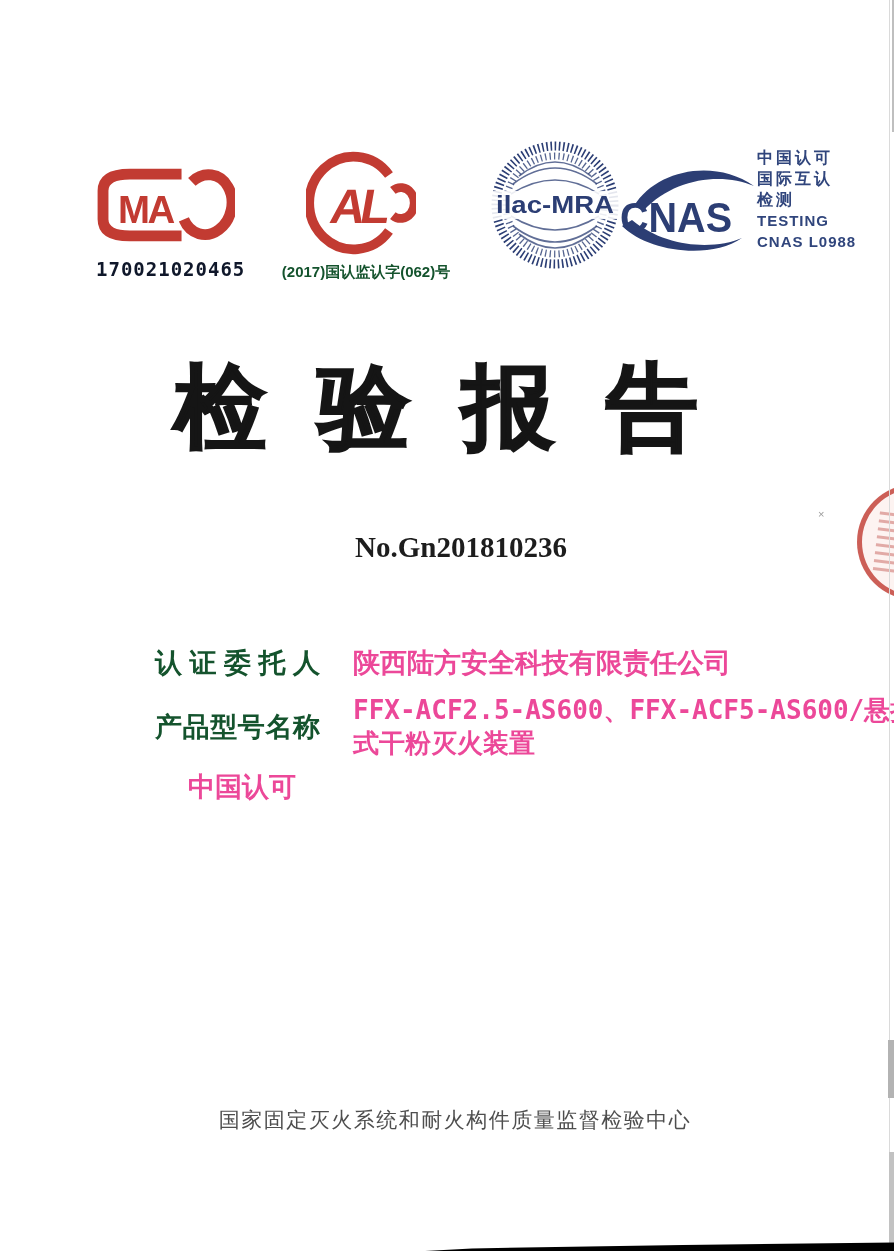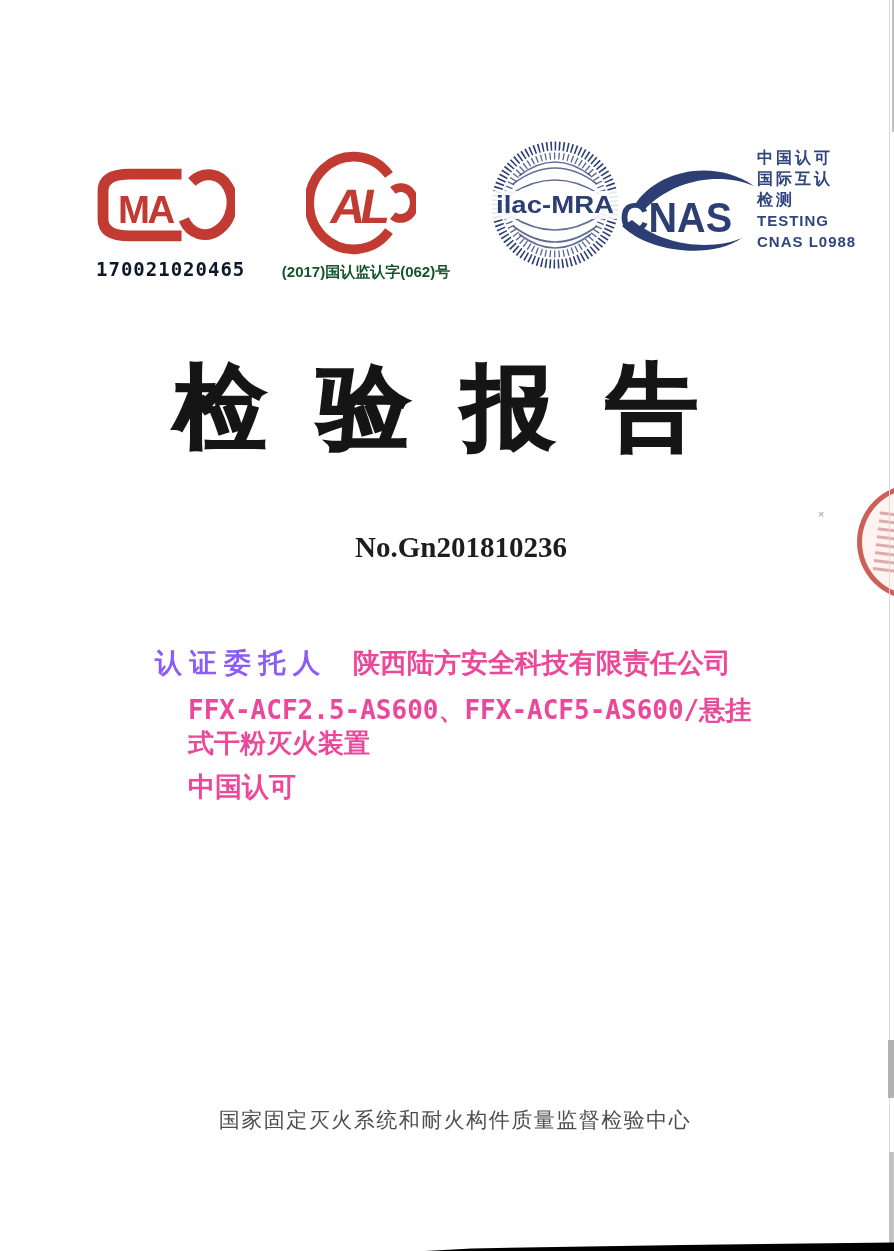--- a/index.html
+++ b/index.html
@@ -36,21 +36,21 @@
   
   .report-no{
     position:absolute;top:531px;left:0;right:0;text-align:center;padding-left:28px;
     font-family:"Liberation Serif", serif;font-size:29px;font-weight:700;color:#1d1d1d;
   }
   
   .fields{position:absolute;left:155px;top:646px;}
   .field-row{display:flex;align-items:center;margin-bottom:14px;}
   .field-row.model-row{margin-bottom:10px;}
   .field-label{
-    flex:none;width:165px;font-size:27px;font-weight:600;color:#8b5cf6;
+    flex:none;width:165px;font-size:27px;font-weight:600;color:#14532d;
     text-align:justify;text-align-last:justify;line-height:34px;
   }
   .field-value{
     margin-left:33px;font-size:27px;font-weight:600;color:#ec4899;line-height:34px;
   }
   .field-value.model{
     font-family:"DejaVu Sans Mono", monospace;font-size:26px;font-weight:600;
     width:580px;word-break:break-all;line-height:33px;
   }
   
@@ -131,20 +131,21 @@
   <div class="report-title">检验报告</div>
 
   <div class="report-no">No.Gn201810236</div>
 
   <div class="fields">
     <div class="field-row">
       <div class="field-label">认证委托人</div>
       <div class="field-value">陕西陆方安全科技有限责任公司</div>
     </div>
     <div class="field-row model-row">
+      <div class="field-label">产品型号名称</div>
       <div class="field-value model">FFX-ACF2.5-AS600、FFX-ACF5-AS600/悬挂式干粉灭火装置</div>
     </div>
     <div class="field-row">
       <div class="field-value">中国认可</div>
     </div>
   </div>
 
   <div class="footer-name">国家固定灭火系统和耐火构件质量监督检验中心</div>
 
   <div class="seal">

